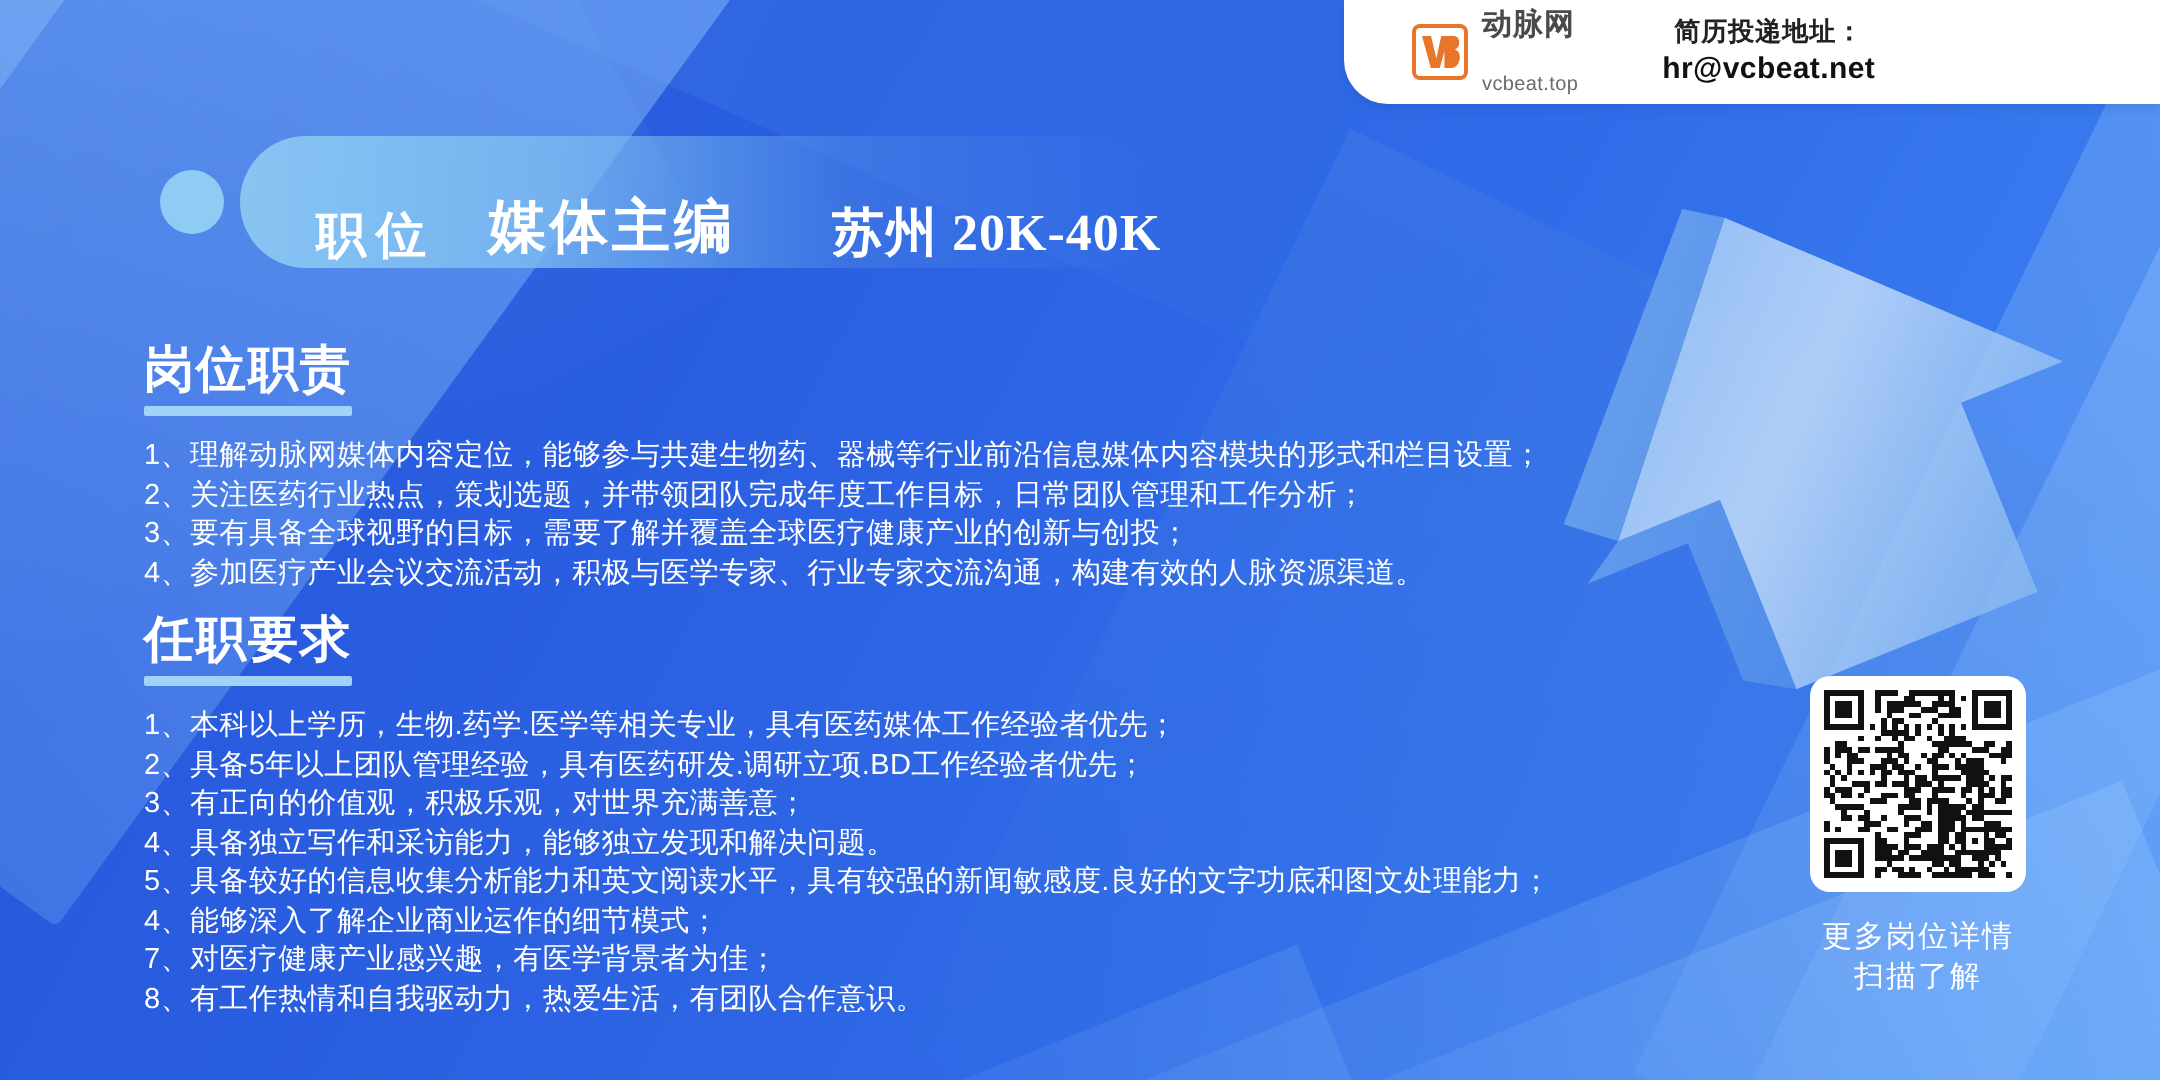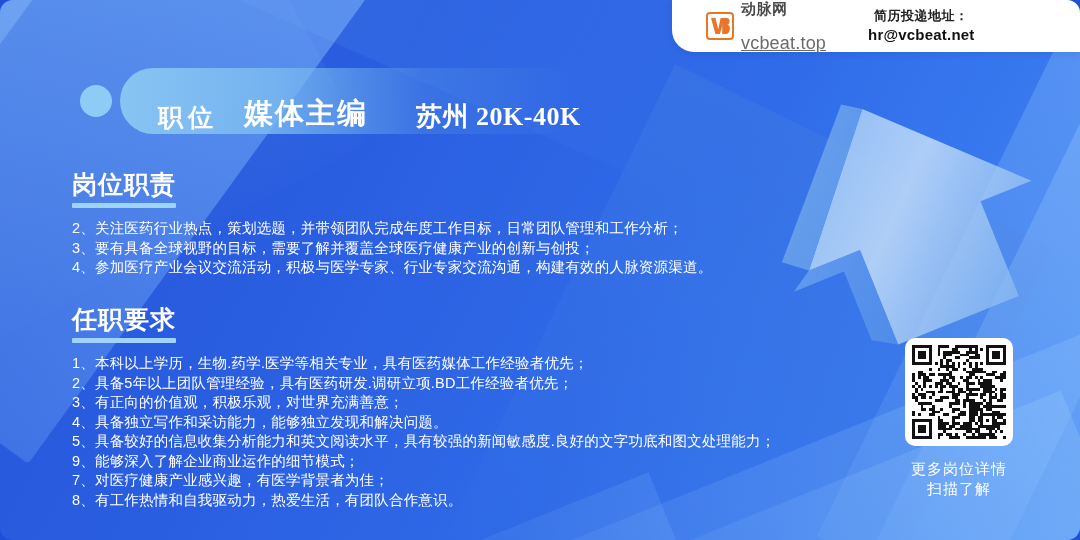--- a/index.html
+++ b/index.html
@@ -9,21 +9,20 @@
   }
   body {
     font-family: "Liberation Sans", "DejaVu Sans", sans-serif;
   }
   #poster {
     position: relative;
     width: 1080px;
     height: 540px;
     overflow: hidden;
     background: linear-gradient(118deg, #2555d8 0%, #2a5ee0 32%, #2f6ae8 58%, #3778ee 78%, #3f86f2 100%);
-    border-radius: 13px;
   }
 
   
   .streak {
     position: absolute;
     pointer-events: none;
   }
   .tl-streak-1 {
     left: -260px; top: -250px;
     width: 520px; height: 620px;
@@ -134,25 +133,24 @@
     justify-content: center;
     line-height: 1.0;
   }
   .logo-cn {
     font-size: 15px;
     font-weight: 700;
     color: #4a4a4a;
     letter-spacing: 0.5px;
   }
   .logo-en {
-    font-size: 18px;
+    font-size: 10px;
     color: #6b6b6b;
     margin-top: 18px;
     letter-spacing: 0.2px;
-    text-decoration: underline;
   }
   .hr-block {
     margin-left: 42px;
     text-align: center;
     line-height: 1.25;
   }
   .hr-label {
     font-size: 13px;
     font-weight: 700;
     color: #222;
@@ -341,35 +339,36 @@
   <div class="badge-pill"></div>
   <div class="badge-content">
     <span class="badge-kicker">职位</span>
     <span class="badge-title">媒体主编</span>
     <span class="badge-meta">苏州 20K-40K</span>
   </div>
 
   <div class="section section-resp">
     <div class="section-title">岗位职责</div>
     <ul class="item-list">
+      <li class="item">1、理解动脉网媒体内容定位，能够参与共建生物药、器械等行业前沿信息媒体内容模块的形式和栏目设置；</li>
       <li class="item">2、关注医药行业热点，策划选题，并带领团队完成年度工作目标，日常团队管理和工作分析；</li>
       <li class="item">3、要有具备全球视野的目标，需要了解并覆盖全球医疗健康产业的创新与创投；</li>
       <li class="item">4、参加医疗产业会议交流活动，积极与医学专家、行业专家交流沟通，构建有效的人脉资源渠道。</li>
     </ul>
   </div>
 
   <div class="section section-req">
     <div class="section-title">任职要求</div>
     <ul class="item-list">
       <li class="item">1、本科以上学历，生物.药学.医学等相关专业，具有医药媒体工作经验者优先；</li>
       <li class="item">2、具备5年以上团队管理经验，具有医药研发.调研立项.BD工作经验者优先；</li>
       <li class="item"> 3、有正向的价值观，积极乐观，对世界充满善意；</li>
       <li class="item">4、具备独立写作和采访能力，能够独立发现和解决问题。</li>
       <li class="item">5、具备较好的信息收集分析能力和英文阅读水平，具有较强的新闻敏感度.良好的文字功底和图文处理能力；</li>
-      <li class="item">9、能够深入了解企业商业运作的细节模式；</li>
+      <li class="item">4、能够深入了解企业商业运作的细节模式；</li>
       <li class="item">7、对医疗健康产业感兴趣，有医学背景者为佳；</li>
       <li class="item">8、有工作热情和自我驱动力，热爱生活，有团队合作意识。</li>
     </ul>
   </div>
 
   <div class="qr-block">
     <div class="qr-card">
       <svg viewBox="0 0 33 33" shape-rendering="crispEdges">
         <rect width="33" height="33" fill="#ffffff"></rect>
         <g fill="#111111" id="qr-cells">

